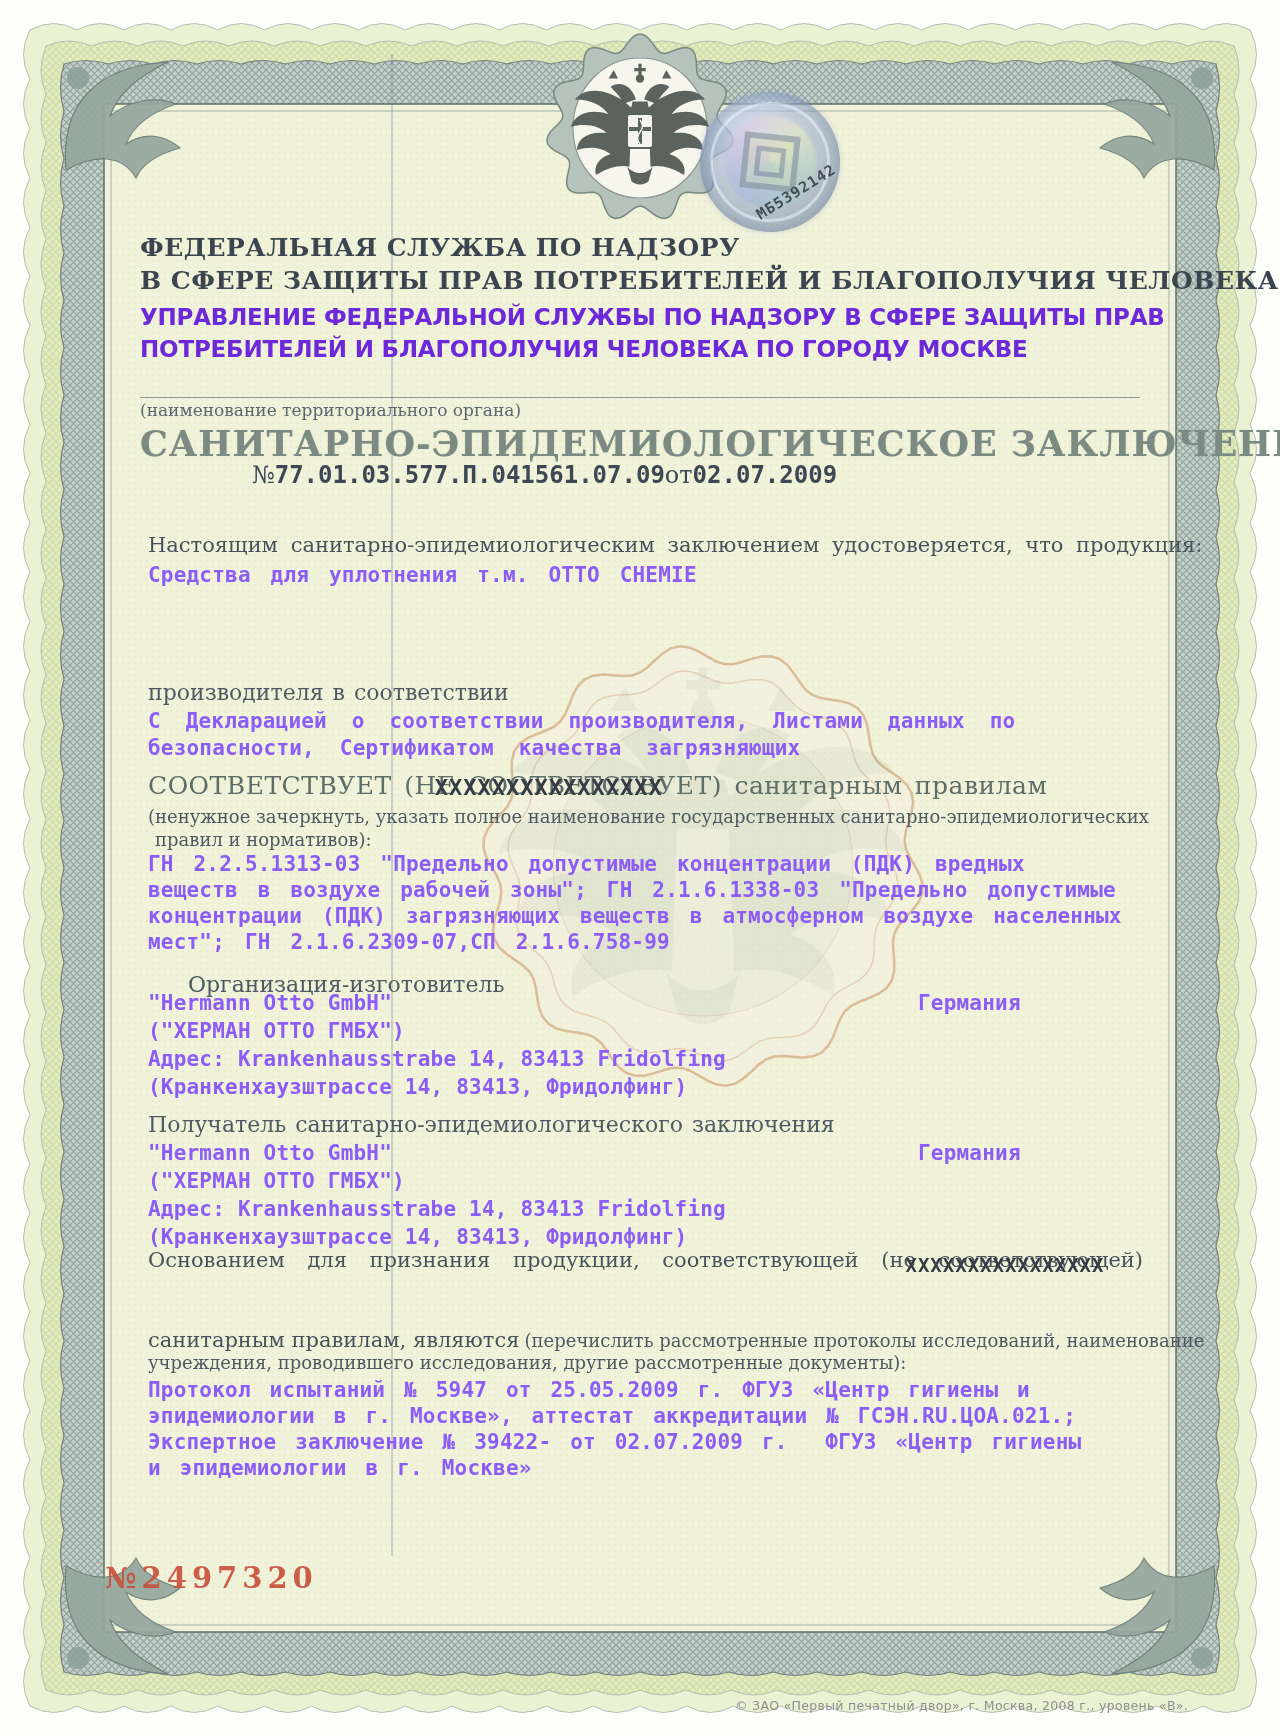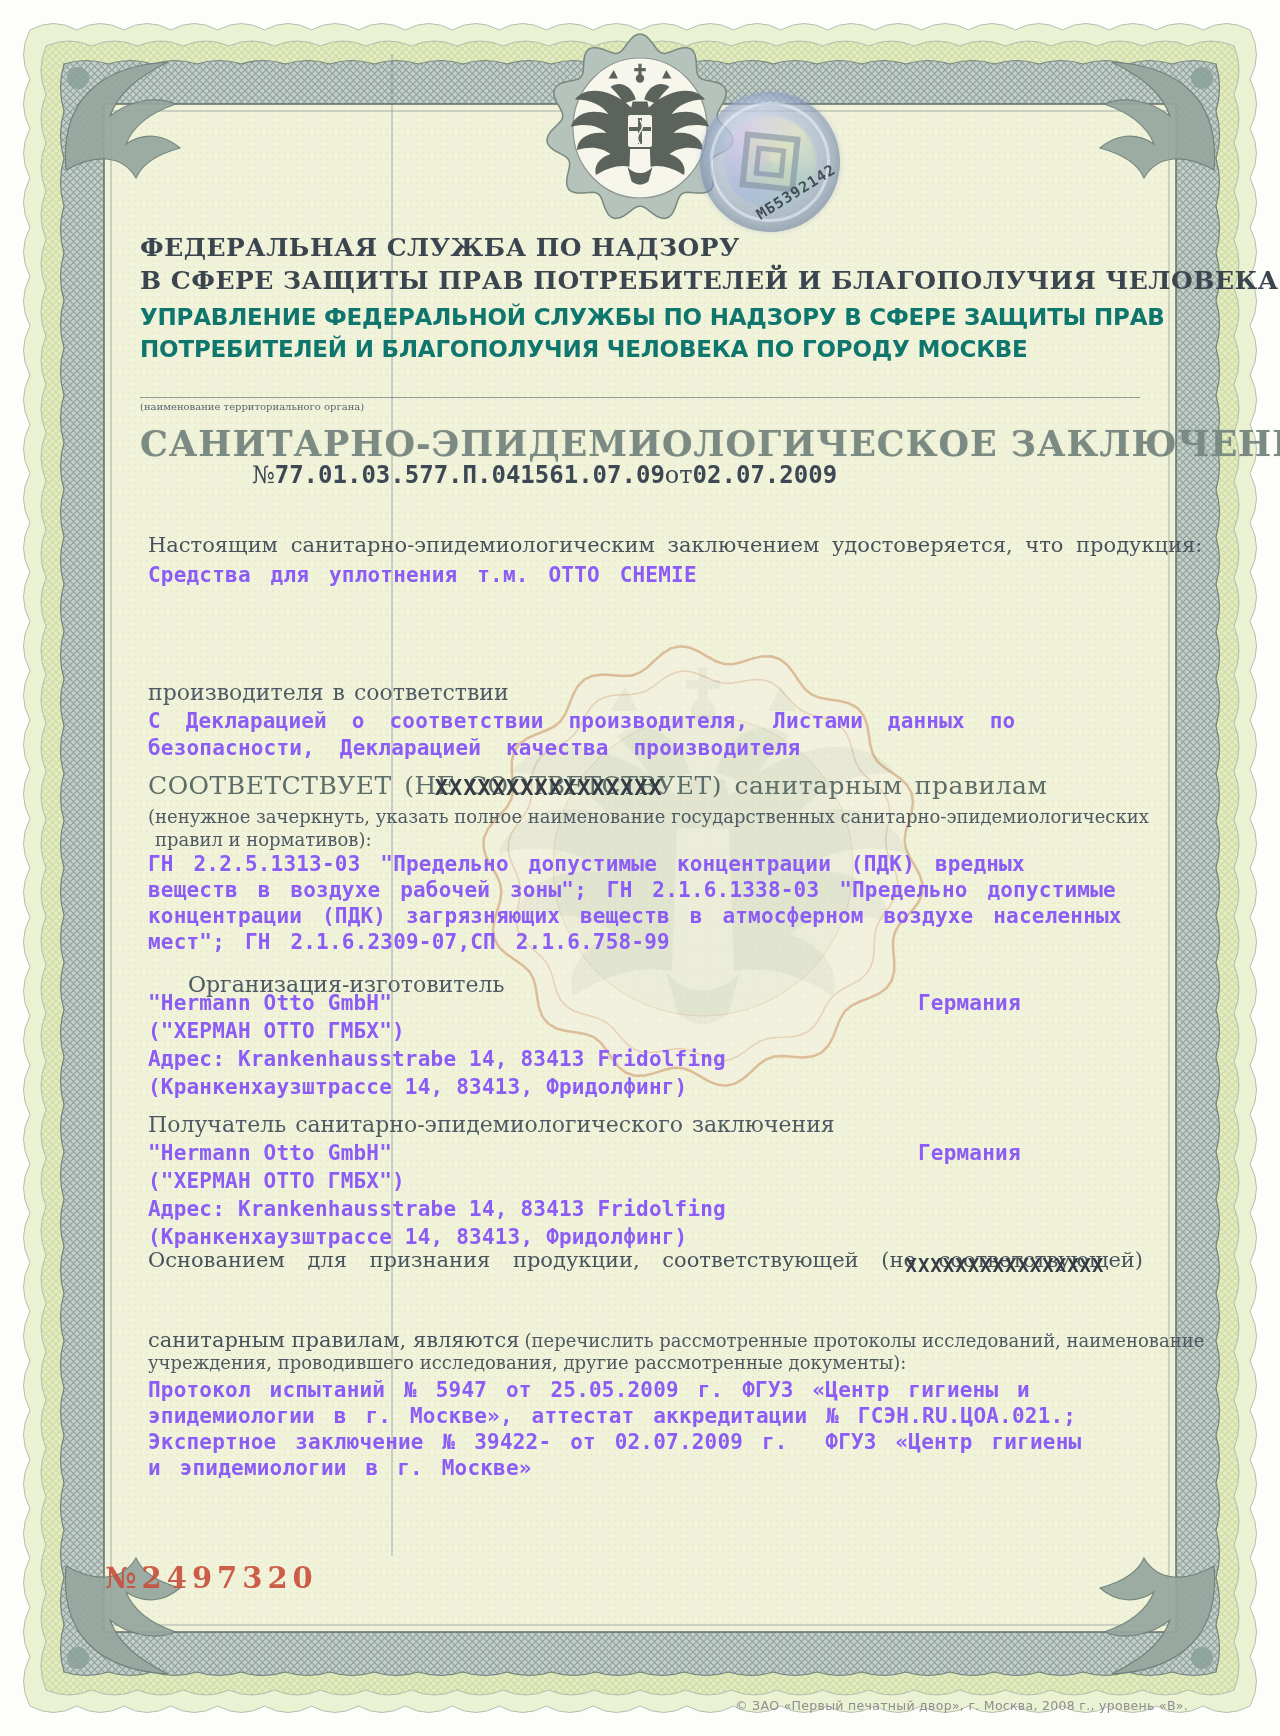--- a/index.html
+++ b/index.html
@@ -7,23 +7,23 @@
         font-family:"DejaVu Serif",serif;color:#434e58;}
   .abs{position:absolute;}
   .line{line-height:1.15;white-space:nowrap;}
   .serif{font-family:"DejaVu Serif",serif;}
   .sans{font-family:"DejaVu Sans","Liberation Sans",sans-serif;}
   .mono{font-family:"DejaVu Sans Mono","Liberation Mono",monospace;font-weight:bold;color:#8b5cf6;white-space:pre;}
   .center{text-align:left;}
   #frame{position:absolute;left:0;top:0;}
 
   .agency{font-weight:bold;font-size:25px;color:#3a4550;letter-spacing:.5px;width:1000px;}
-  .dept{font-weight:bold;font-size:23px;color:#0f766e;letter-spacing:-.2px;width:1000px;}
+  .dept{font-weight:bold;font-size:23px;color:#6d28d9;letter-spacing:-.2px;width:1000px;}
   .divider{width:1000px;border-top:1.5px solid rgba(70,85,95,.55);height:0;}
-  .terr-cap{font-size:10px;color:#5a6670;width:1000px;}
+  .terr-cap{font-size:17px;color:#5a6670;width:1000px;}
   .doc-title{font-weight:bold;font-size:35px;color:#7b8b84;letter-spacing:1px;width:1000px;
              text-shadow:0 0 1px rgba(100,120,110,.35);}
   .numrow{font-size:24px;color:#3c4854;}
 
   .form-text{font-size:21px;color:#47525c;}
   .form-head{font-size:22px;color:#4d5a64;word-spacing:2px;}
   .small-cap{font-size:18px;color:#4e5963;}
   .t-line{font-size:21px;letter-spacing:.2px;}
 
   .conform{font-size:25px;color:#5d6d67;letter-spacing:.5px;}
@@ -142,21 +142,21 @@
 
   <div class="abs line" style="left:252px;top:462px;">
     <span class="serif numrow no">№</span><span class="mono numrow num">77.01.03.577.П.041561.07.09</span><span class="serif numrow ot">от</span><span class="mono numrow date">02.07.2009</span>
   </div>
 
   <div class="abs line serif form-text" style="left:148px;top:533px;word-spacing:6px;">Настоящим санитарно-эпидемиологическим заключением удостоверяется, что продукция:</div>
   <div class="abs line mono t-line" style="left:148px;top:563px;word-spacing:7px;">Средства для уплотнения т.м. OTTO CHEMIE</div>
 
   <div class="abs line serif form-head" style="left:148px;top:680px;">производителя в соответствии</div>
   <div class="abs line mono t-line" style="left:148px;top:709px;word-spacing:12px;">С Декларацией о соответствии производителя, Листами данных по</div>
-  <div class="abs line mono t-line" style="left:148px;top:736px;word-spacing:12px;">безопасности, Декларацией качества производителя</div>
+  <div class="abs line mono t-line" style="left:148px;top:736px;word-spacing:12px;">безопасности, Сертификатом качества загрязняющих</div>
 
   <div class="abs line serif conform" style="left:148px;top:772px;word-spacing:4px;">
     <span>СООТВЕТСТВУЕТ (Н</span><span class="strike"><span>Е СООТВЕТСТВУЕ</span><span class="xover conf">XXXXXXXXXXXXXXXX</span></span><span>Т) санитарным правилам</span>
   </div>
   <div class="abs line serif small-cap" style="left:148px;top:807px;">(ненужное зачеркнуть, указать полное наименование государственных санитарно-эпидемиологических</div>
   <div class="abs line serif small-cap" style="left:155px;top:830px;">правил и нормативов):</div>
 
   <div class="abs line mono t-line" style="left:148px;top:852px;word-spacing:7px;">ГН 2.2.5.1313-03 "Предельно допустимые концентрации (ПДК) вредных</div>
   <div class="abs line mono t-line" style="left:148px;top:878px;word-spacing:7px;">веществ в воздухе рабочей зоны"; ГН 2.1.6.1338-03 "Предельно допустимые</div>
   <div class="abs line mono t-line" style="left:148px;top:904px;word-spacing:7px;">концентрации (ПДК) загрязняющих веществ в атмосферном воздухе населенных</div>

